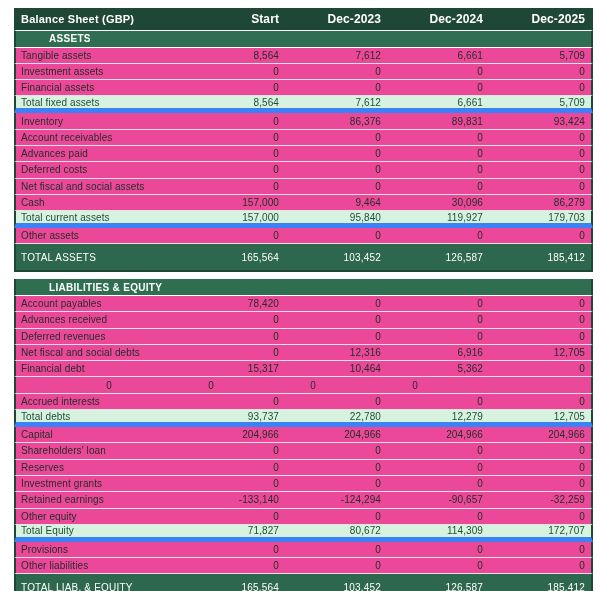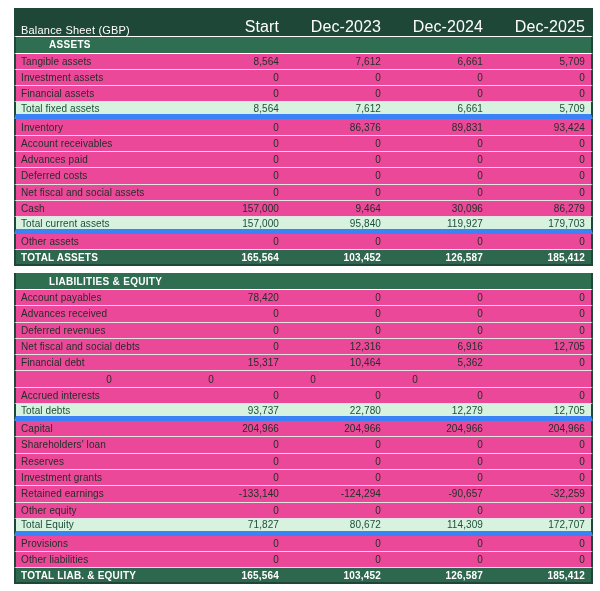--- a/index.html
+++ b/index.html
@@ -40,47 +40,46 @@
     width: 96px;
     text-align: right;
     padding-right: 6px;
     white-space: nowrap;
   }
   .row.header {
     background: var(--header-bg);
     border-color: var(--header-bg);
     border-bottom: 1px solid #ffffff;
     color: #ffffff;
-    font-weight: normal;
-    height: 29px;
-    align-items: flex-end;
+    font-weight: bold;
+    height: 23px;
   }
   .row.header .label { font-size: 11px; letter-spacing: 0.2px; }
-  .row.header .cell  { font-size: 16px; }
+  .row.header .cell  { font-size: 12px; }
   .row.section {
     background: var(--section-bg);
     color: #ffffff;
     font-weight: bold;
     height: 16.5px;
     border-bottom: 1px solid #ffffff;
     letter-spacing: 0.3px;
     padding-left: 28px;
   }
   .row.subtotal {
     background: var(--subtotal-bg);
     color: var(--subtotal-text);
     font-weight: normal;
     height: 17px;
     border-bottom: 5px solid #3b82f6;
   }
   .row.total {
     background: var(--total-bg);
     color: #ffffff;
-    font-weight: bold;
-    height: 16px;
+    font-weight: normal;
+    height: 28px;
     border-bottom: 2px solid var(--side-border);
     letter-spacing: 0.2px;
   }
   .row.gap {
     height: 7px;
     border: none;
     background: #ffffff;
   }
 </style>
 </head>

